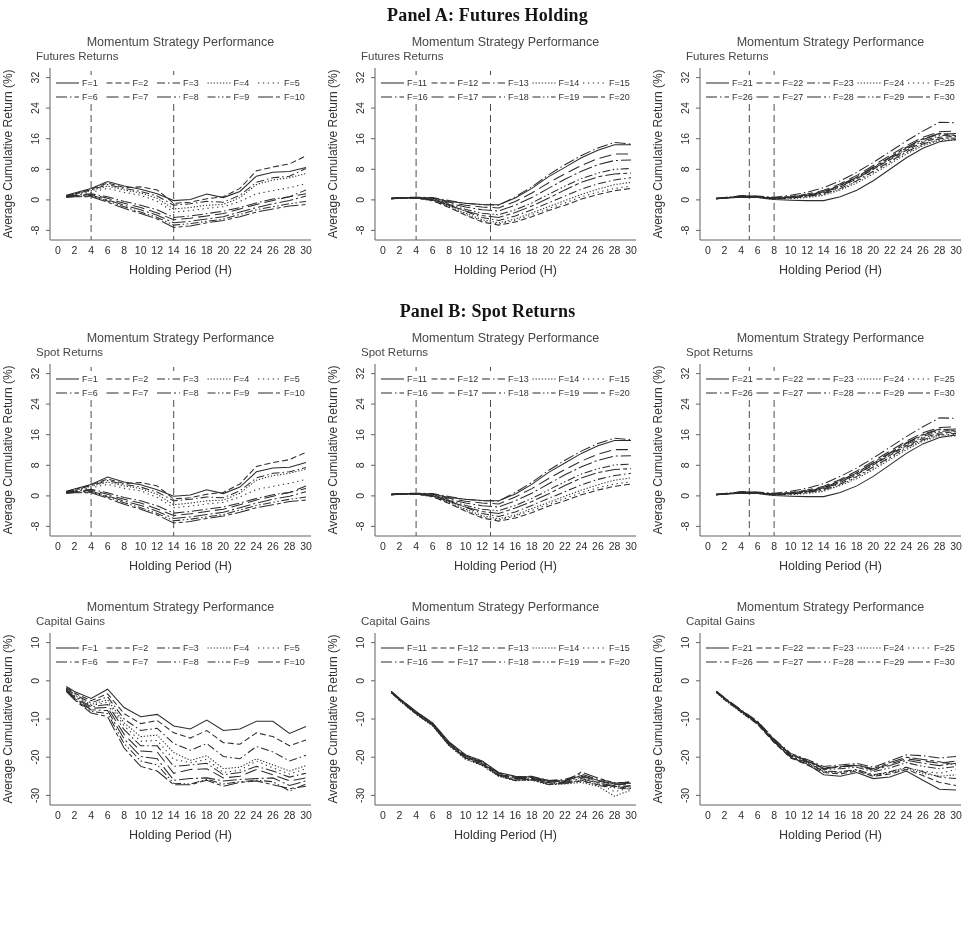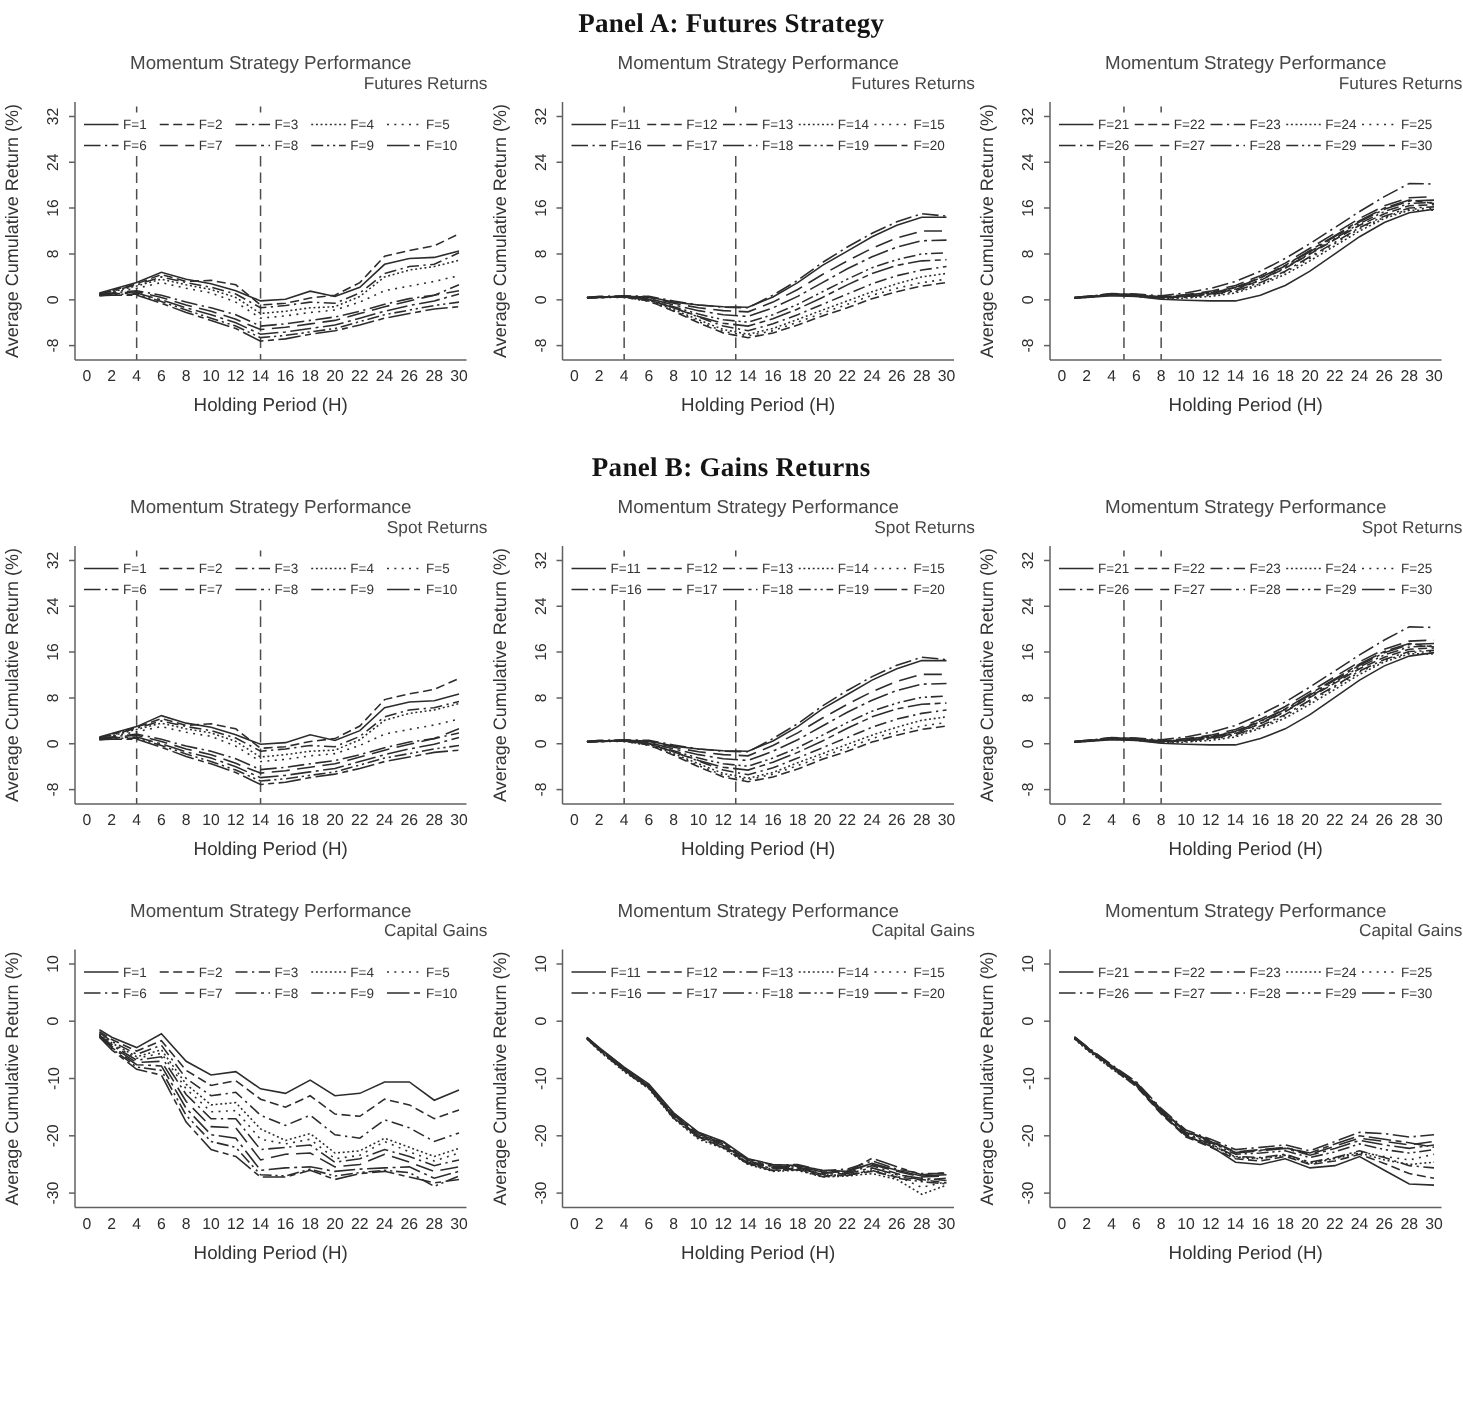--- a/index.html
+++ b/index.html
@@ -2,29 +2,29 @@
 <html><head>
 <meta charset="utf-8">
 <style>
   html,body{margin:0;padding:0;background:#ffffff;}
   body{width:975px;height:934px;font-family:"Liberation Sans",sans-serif;overflow:hidden;}
   .panel-header{text-align:center;font-family:"Liberation Serif",serif;font-weight:bold;
     font-size:18px;color:#141414;margin:5px 0 1px;letter-spacing:.2px;}
   .chart-row{display:flex;width:896px;}
   .cell{width:325px;}
   .ctitle{text-align:center;padding-left:36px;font-size:12.5px;color:#474747;margin-top:8px;}
-  .csub{text-align:right;padding-left:36px;font-size:11.5px;color:#474747;margin-top:1px;}
+  .csub{text-align:left;padding-left:36px;font-size:11.5px;color:#474747;margin-top:1px;}
   svg{display:block;}
 </style>
 </head>
 <body>
 
 <div class="page">
   <div class="panel">
-    <div class="panel-header">Panel A: Futures Strategy</div>
+    <div class="panel-header">Panel A: Futures Holding</div>
     <div class="chart-row">
         <div class="cell">
           <div class="ctitle">Momentum Strategy Performance</div>
           <div class="csub">Futures Returns</div>
           <svg width="325" height="234" viewBox="0 0 325 234">
             <g>
               <line x1="91.1" y1="9" x2="91.1" y2="178" stroke="#4d4d4d" stroke-width="1" stroke-dasharray="7,4"></line>
               <line x1="173.7" y1="9" x2="173.7" y2="178" stroke="#4d4d4d" stroke-width="1" stroke-dasharray="7,4"></line>
             </g>
             <g>
@@ -264,21 +264,21 @@
               <line x1="46" y1="15.6" x2="50" y2="15.6" stroke="#606060" stroke-width="1"></line>
               <text x="39" y="15.6" font-size="10.5" fill="#2e2e2e" text-anchor="middle" font-family="&quot;Liberation Sans&quot;, sans-serif" transform="rotate(-90 39 15.6)">32</text>
             </g>
             <text x="180.5" y="212" font-size="12.5" fill="#333333" text-anchor="middle" font-family="&quot;Liberation Sans&quot;, sans-serif">Holding Period (H)</text>
             <text x="12" y="92" font-size="12" fill="#333333" text-anchor="middle" font-family="&quot;Liberation Sans&quot;, sans-serif" transform="rotate(-90 12 92)">Average Cumulative Return (%)</text>
           </svg>
         </div>
       </div>
   </div>
   <div class="panel">
-    <div class="panel-header">Panel B: Gains Returns</div>
+    <div class="panel-header">Panel B: Spot Returns</div>
     <div class="chart-row">
         <div class="cell">
           <div class="ctitle">Momentum Strategy Performance</div>
           <div class="csub">Spot Returns</div>
           <svg width="325" height="234" viewBox="0 0 325 234">
             <g>
               <line x1="91.1" y1="9" x2="91.1" y2="178" stroke="#4d4d4d" stroke-width="1" stroke-dasharray="7,4"></line>
               <line x1="173.7" y1="9" x2="173.7" y2="178" stroke="#4d4d4d" stroke-width="1" stroke-dasharray="7,4"></line>
             </g>
             <g>

